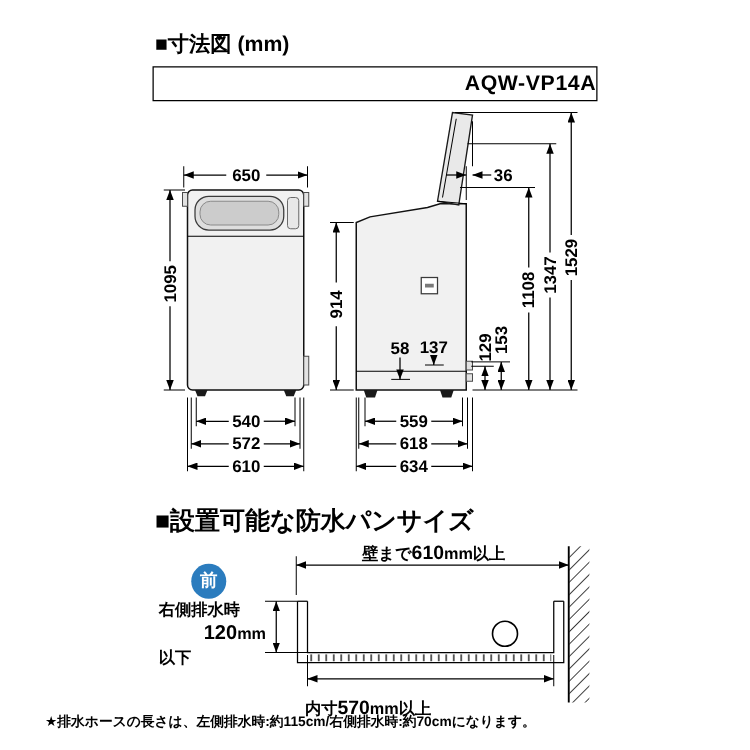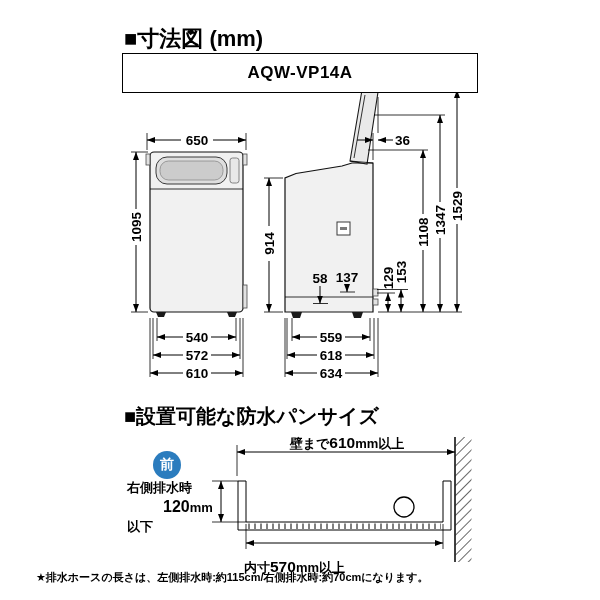--- a/index.html
+++ b/index.html
@@ -2,24 +2,24 @@
 <html><head>
 <meta charset="utf-8">
 <style>
   * { margin:0; padding:0; box-sizing:border-box; }
   html,body { width:600px; height:600px; }
   body {
     position:relative; background:#ffffff; overflow:hidden;
     font-family:"Liberation Sans","DejaVu Sans",sans-serif; color:#000;
   }
   .abs { position:absolute; }
-  .page-title { left:124px; top:24px; font-size:22px; font-weight:bold; white-space:nowrap; }
+  .page-title { left:124px; top:24px; font-size:17px; font-weight:bold; white-space:nowrap; }
   .model-box {
-    left:122px; top:53px; width:356px; height:40px; border:1.5px solid #000;
-    display:flex; align-items:center; justify-content:center;
+    left:122px; top:53px; width:356px; height:28px; border:1.5px solid #000;
+    display:flex; align-items:center; justify-content:flex-end;
     font-size:17px; font-weight:bold; letter-spacing:0.5px; background:#fff;
   }
   .section-title { left:124px; top:403px; font-size:20px; font-weight:bold; white-space:nowrap; }
   .wall-label { left:240px; top:434px; width:214px; text-align:center; font-size:13px; font-weight:bold; white-space:nowrap; }
   .inner-label { left:244px; top:558px; width:200px; text-align:left; font-size:13px; font-weight:bold; white-space:nowrap; }
   .big-num { font-size:15.5px; }
   .depth-label { left:127px; top:478px; font-size:13px; font-weight:bold; line-height:19px; }
   .depth-label .big-num { font-size:16px;margin-left:36px; }
   .front-badge {
     left:153px; top:451px; width:28px; height:28px; border-radius:50%;

